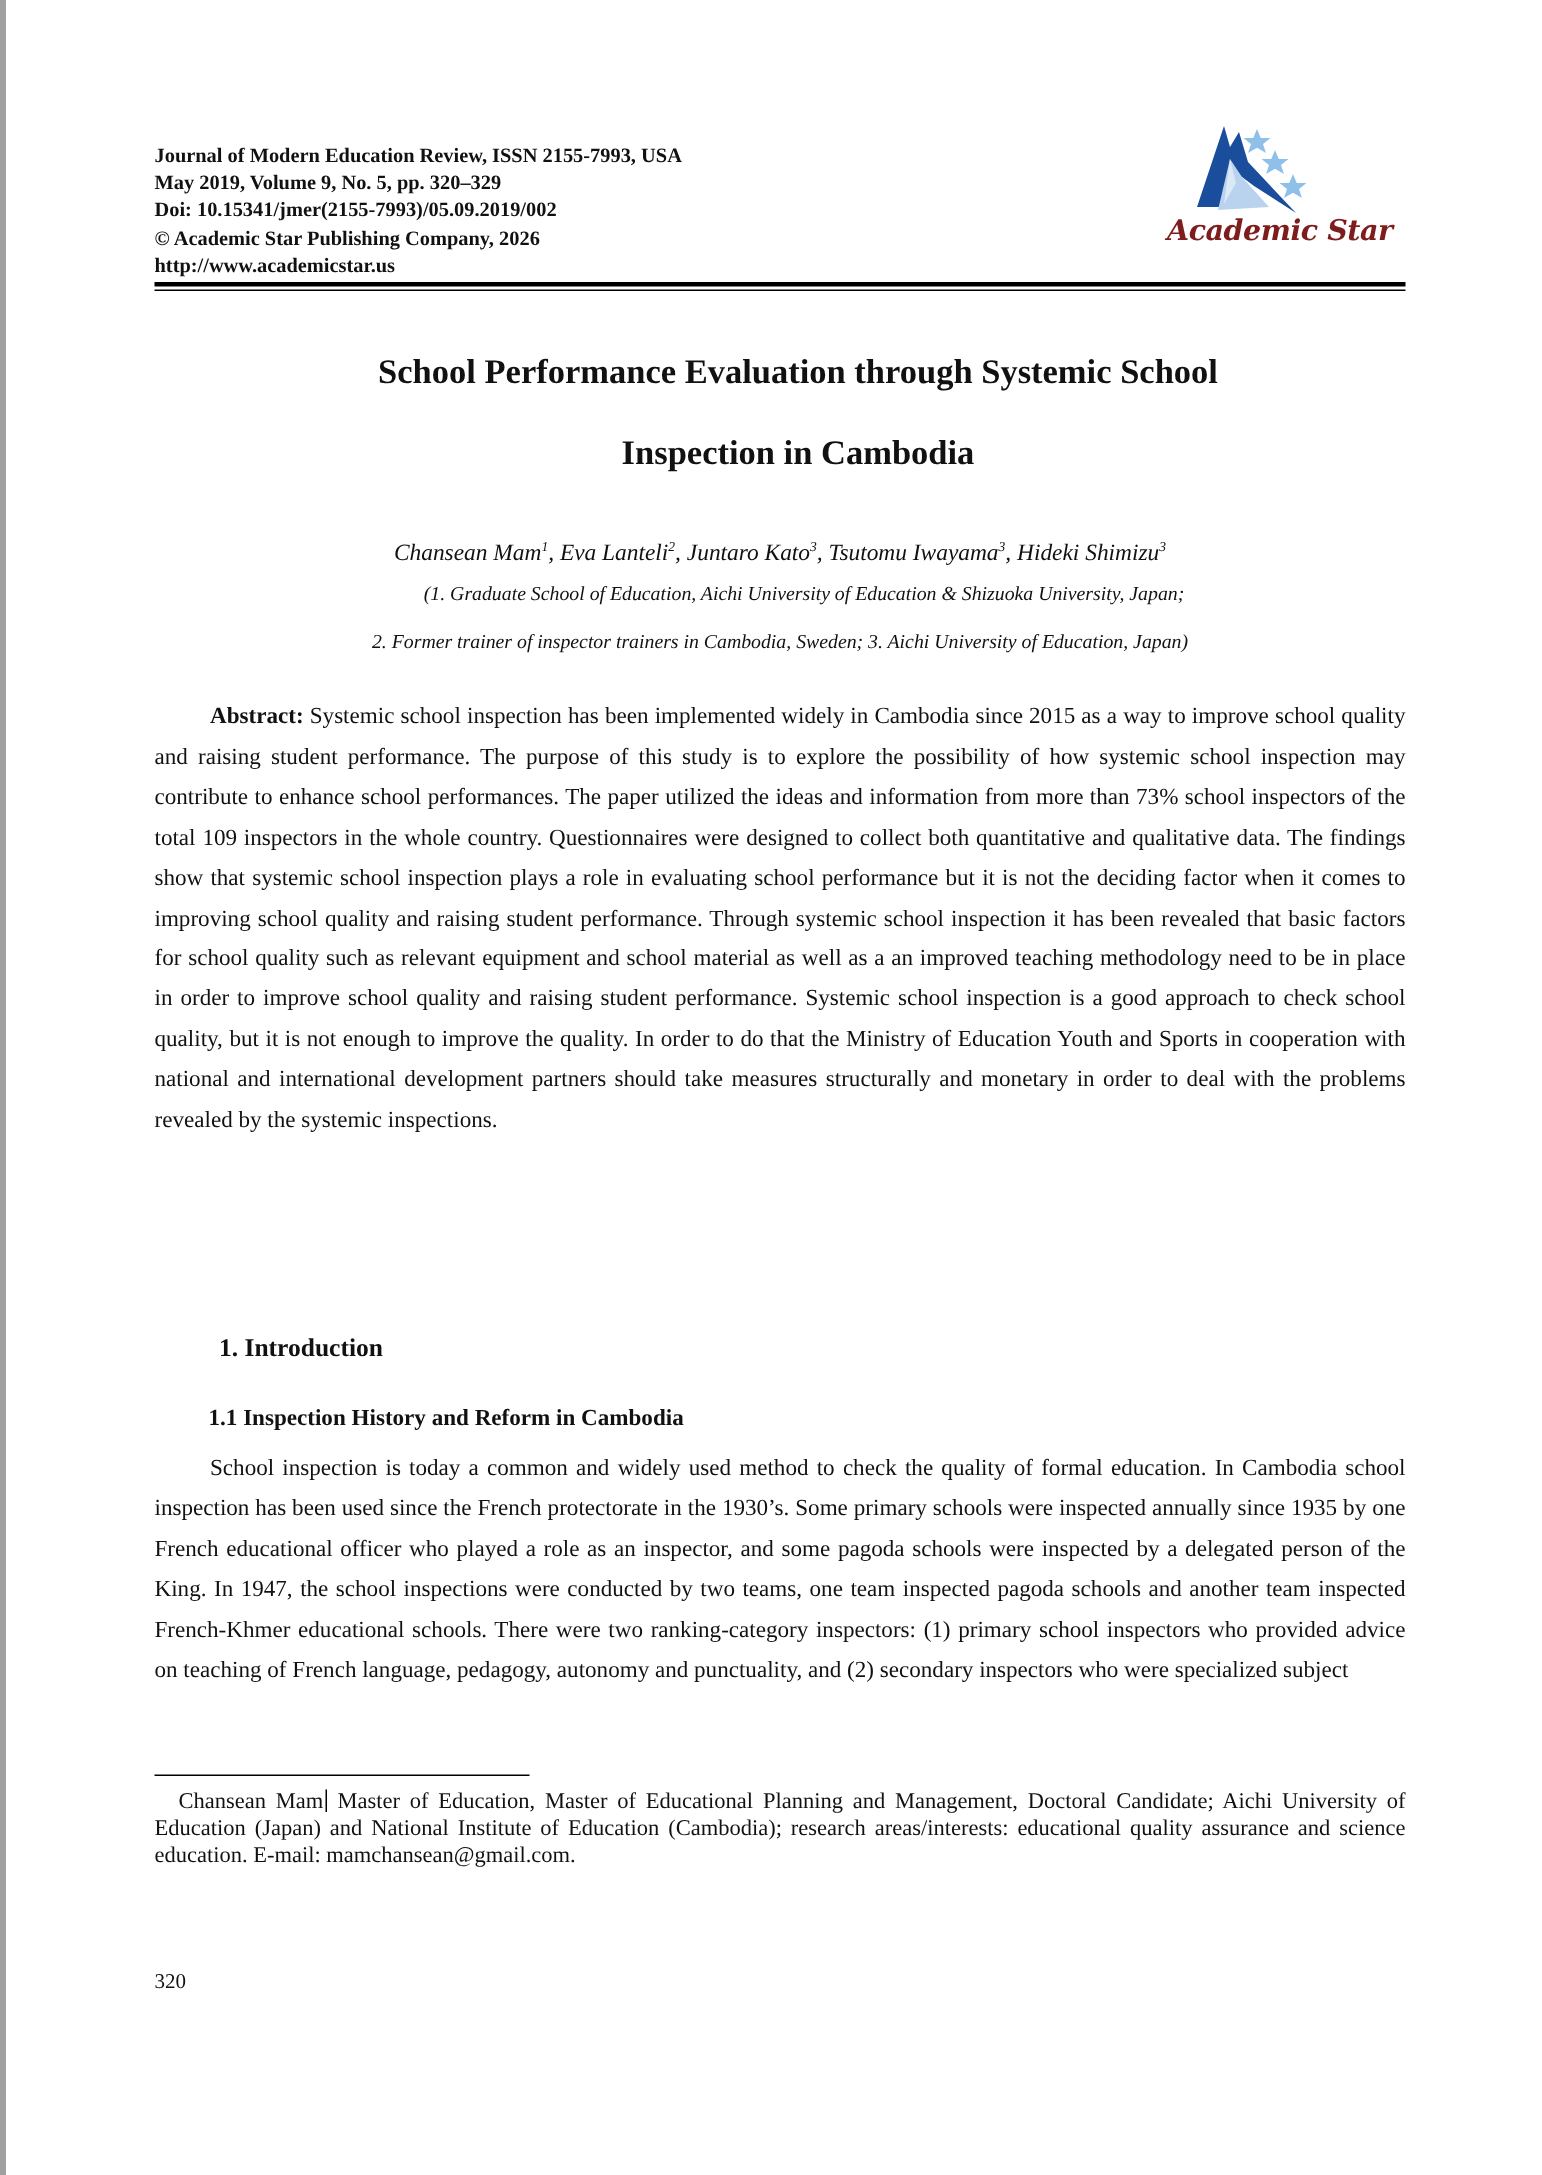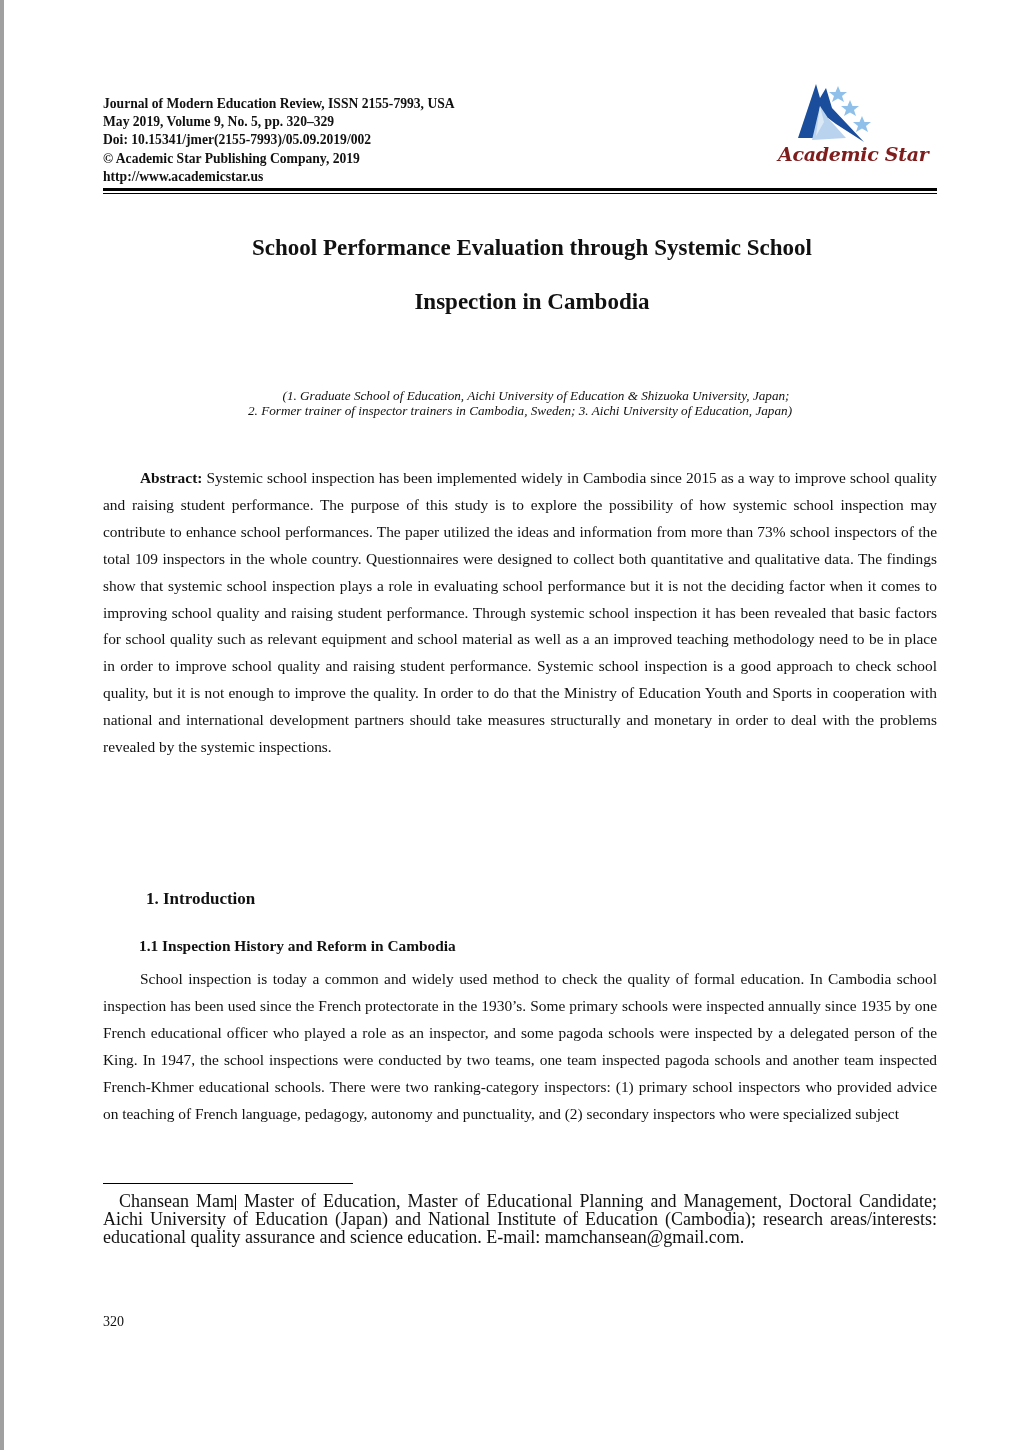--- a/index.html
+++ b/index.html
@@ -24,55 +24,55 @@
   .rule-thin { position: absolute; left: 103px; top: 193px; width: 834px; height: 1px; background: #000; }
 
   .title { position: absolute; left: 0; width: 1028px; text-align: center; font-weight: bold; font-size: 23px; padding-left: 12px; box-sizing: border-box; margin-left: 12px; }
   .title.l1 { top: 235px; }
   .title.l2 { top: 289px; }
 
   .authors { position: absolute; left: 0; top: 359px; width: 1028px; text-align: center; font-style: italic; font-size: 15.6px; padding-left: 12px; box-sizing: border-box; }
   .authors sup { font-size: 9px; vertical-align: 6px; }
   .affil { position: absolute; left: 0; width: 1028px; text-align: center; font-style: italic; font-size: 13.2px; padding-left: 12px; box-sizing: border-box; }
   .affil.a1 { top: 388px; padding-left: 44px; }
-  .affil.a2 { top: 403px; }
+  .affil.a2 { top: 420px; }
 
   .body-text {
     position: absolute; left: 103px; width: 834px; font-size: 15.4px; line-height: 26.9px; text-align: justify;
   }
   .body-text p { margin: 0; text-indent: 37px; }
   .abstract { top: 465px; }
   .keywords { top: 815px; }
   .label-bold { font-weight: bold; }
 
   .h1 { position: absolute; left: 146px; top: 889px; font-weight: bold; font-size: 17px; }
   .h2 { position: absolute; left: 139px; top: 937px; font-weight: bold; font-size: 15.4px; }
   .intro { top: 966px; }
 
   .fn-rule { position: absolute; left: 103px; top: 1183px; width: 250px; height: 1px; background: #000; }
   .footnote {
-    position: absolute; left: 103px; top: 1192px; width: 834px; font-size: 18px; line-height: 18px; text-align: justify;
+    position: absolute; left: 103px; top: 1192px; width: 834px; font-size: 15px; line-height: 18px; text-align: justify;
   }
   .footnote p { margin: 0; text-indent: 16px; }
   .fn-cursor { display: inline-block; width: 1px; height: 15px; background: #000; vertical-align: -3px; margin: 0 1px; }
 
   .page-number { position: absolute; left: 103px; top: 1277px; font-size: 14px; margin-top: 37px; }
 </style>
 </head>
 <body>
 
 <div class="left-bar"></div>
 
 <div class="page">
 
   <div class="journal-info">
     <div>Journal of Modern Education Review, ISSN 2155-7993, USA</div>
     <div>May 2019, Volume 9, No. 5, pp. 320–329</div>
     <div>Doi: 10.15341/jmer(2155-7993)/05.09.2019/002</div>
-    <div>© Academic Star Publishing Company, 2019</div>
+    <div>© Academic Star Publishing Company, 2026</div>
     <div>http://www.academicstar.us</div>
   </div>
 
   <div class="logo">
     <svg width="166" height="70" viewBox="0 0 166 70">
 
       <polygon points="22,60 40,6 44,20 50,10 56,30 88,64 60,46 52,40 38,60" fill="#1a4d9c"></polygon>
       <polygon points="36,62 44,28 52,40 70,60" fill="#b9d3ee"></polygon>
       <polygon points="44,28 48,44 40,58" fill="#dbe8f6"></polygon>
 
@@ -82,20 +82,27 @@
     </svg>
     <div class="logo-text">Academic Star</div>
   </div>
 
   <div class="rule-thick"></div>
   <div class="rule-thin"></div>
 
   <div class="title l1">School Performance Evaluation through Systemic School</div>
   <div class="title l2">Inspection in Cambodia</div>
 
+  <div class="authors">
+    <span>Chansean Mam</span><sup>1</sup>,
+    <span>Eva Lanteli</span><sup>2</sup>,
+    <span>Juntaro Kato</span><sup>3</sup>,
+    <span>Tsutomu Iwayama</span><sup>3</sup>,
+    <span>Hideki Shimizu</span><sup>3</sup>
+  </div>
 
   <div class="affil a1">(1. Graduate School of Education, Aichi University of Education &amp; Shizuoka University, Japan;</div>
   <div class="affil a2">2. Former trainer of inspector trainers in Cambodia, Sweden; 3. Aichi University of Education, Japan)</div>
 
   <div class="body-text abstract">
     <p><span class="label-bold">Abstract:</span><span> Systemic school inspection has been implemented widely in Cambodia since 2015 as a way to improve school quality and raising student performance. The purpose of this study is to explore the possibility of how systemic school inspection may contribute to enhance school performances. The paper utilized the ideas and information from more than 73% school inspectors of the total 109 inspectors in the whole country. Questionnaires were designed to collect both quantitative and qualitative data. The findings show that systemic school inspection plays a role in evaluating school performance but it is not the deciding factor when it comes to improving school quality and raising student performance. Through systemic school inspection it has been revealed that basic factors for school quality such as relevant equipment and school material as well as a an improved teaching methodology need to be in place in order to improve school quality and raising student performance. Systemic school inspection is a good approach to check school quality, but it is not enough to improve the quality. In order to do that the Ministry of Education Youth and Sports in cooperation with national and international development partners should take measures structurally and monetary in order to deal with the problems revealed by the systemic inspections.</span></p>
   </div>
 
 
   <div class="h1">1. Introduction</div>

